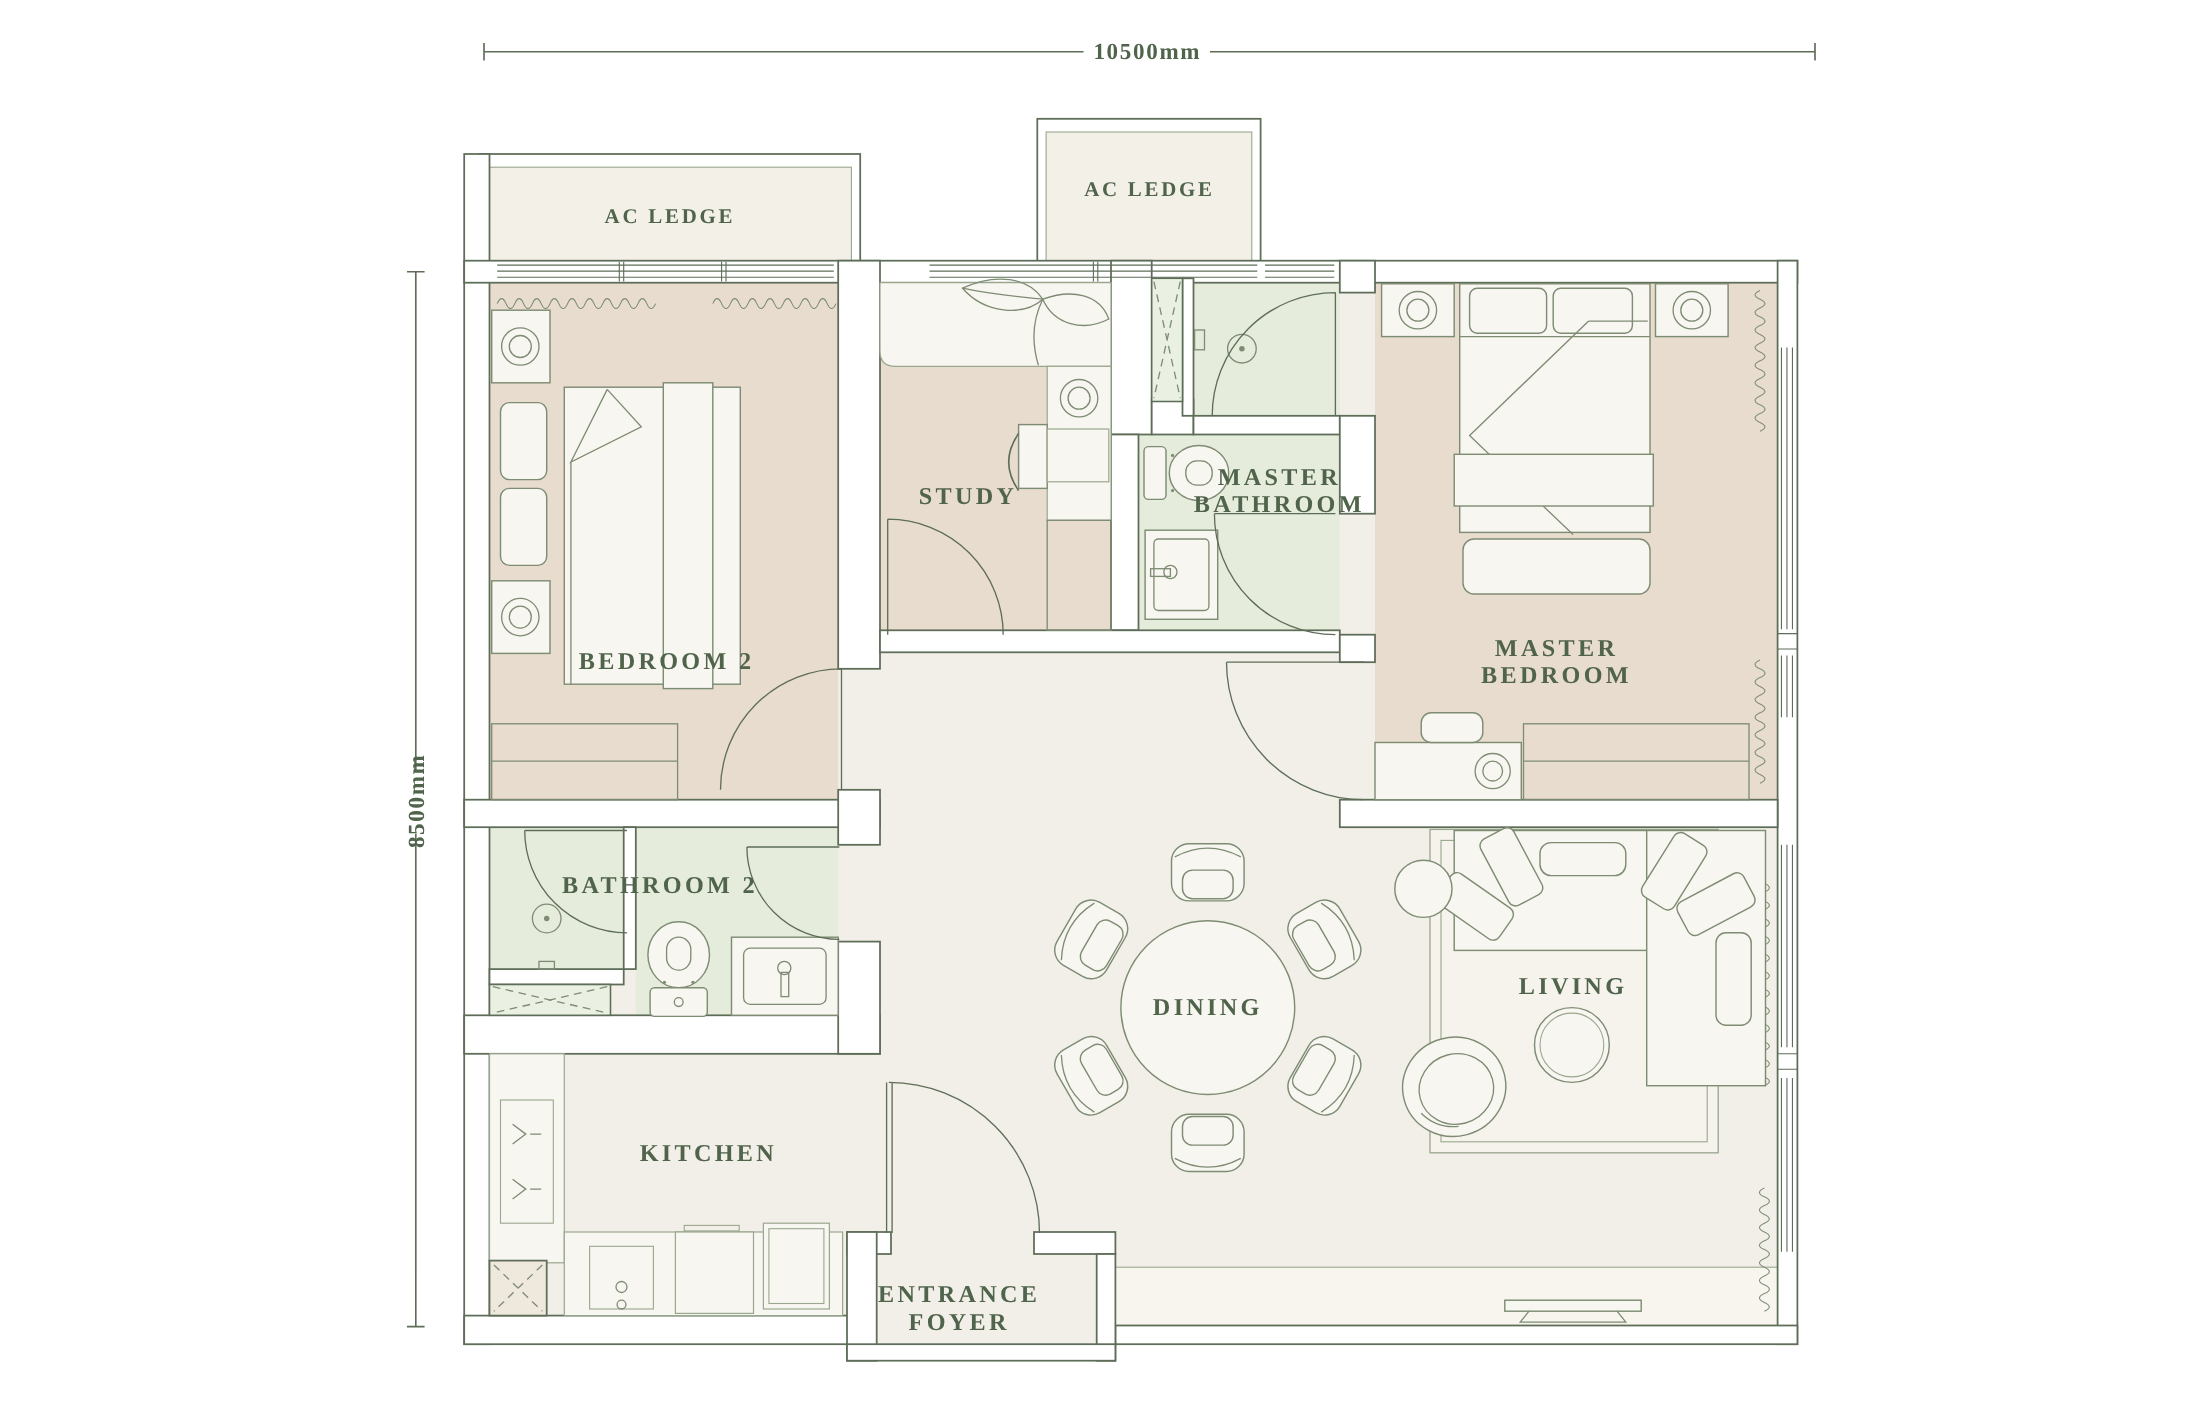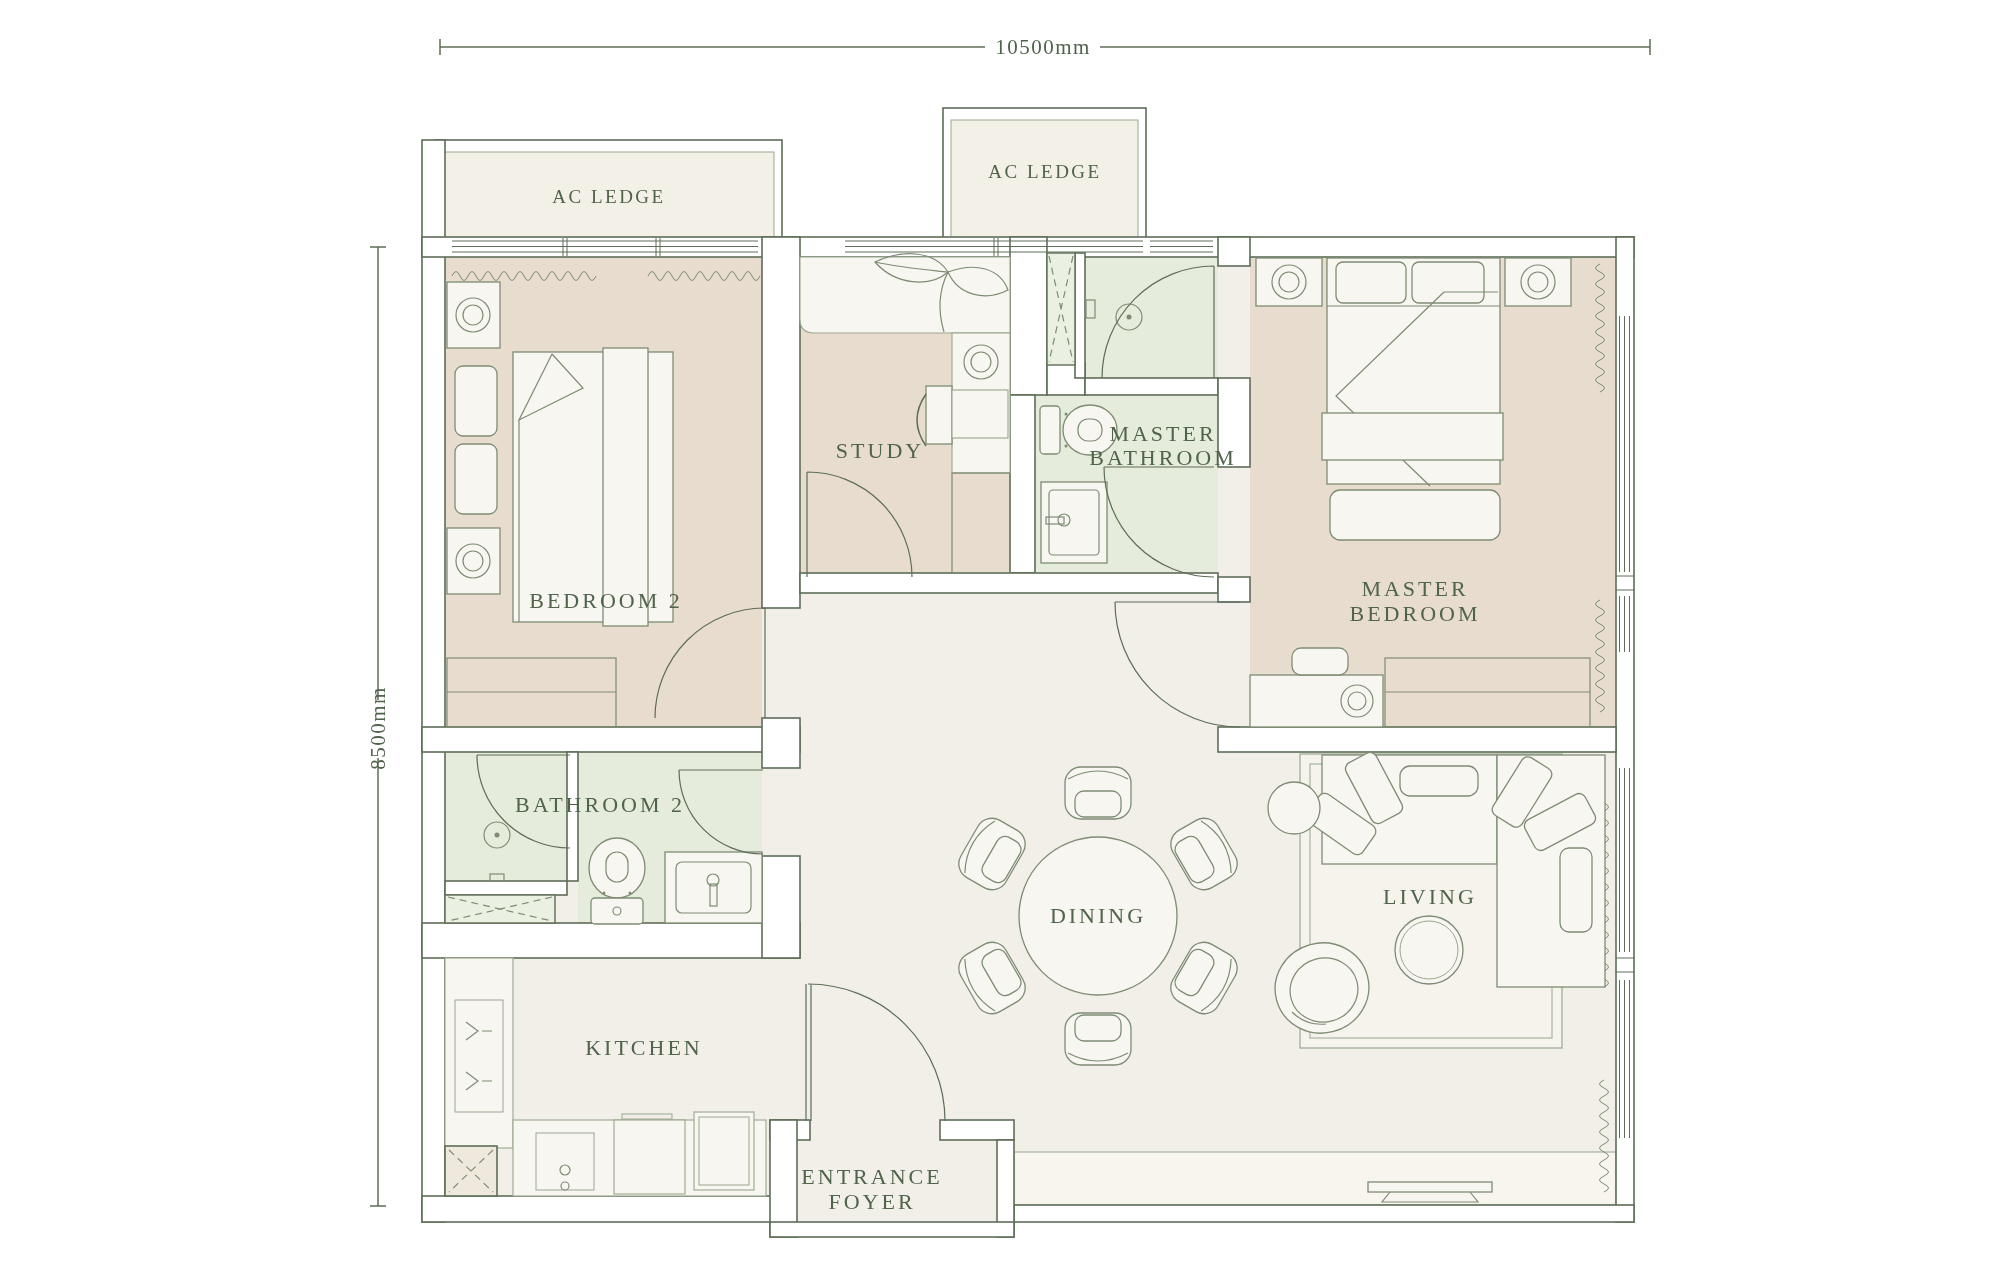--- a/index.html
+++ b/index.html
@@ -2,21 +2,21 @@
 <html style="--bg: #ffffff; --line: #5e6d58; --line-soft: #9aa78f; --text: #50634b; --floor: #f1efe7; --tan: #e8dcce; --green: #e6ecdb; --ac: #f3f0e7; --furn: #f8f6f0; --furn-line: #7e8c74; --rug: #f5f3ec; --bay: #f7f5ee; --hatch: #8a9880; --shaft: #efe9dd; --shaft-green: #eaf0e2;"><head>
 <meta charset="utf-8">
 <style>
   :root{
     --bg:#ffffff; --line:#5e6d58; --line-soft:#9aa78f; --text:#50634b;
     --floor:#f1efe7; --tan:#e8dcce; --green:#e6ecdb; --ac:#f3f0e7;
     --furn:#f8f6f0; --furn-line:#7e8c74; --rug:#f5f3ec; --bay:#f7f5ee;
     --hatch:#8a9880; --shaft:#efe9dd; --shaft-green:#eaf0e2;
   }
   html,body{margin:0;padding:0;background:var(--bg);}
-  .canvas{width:2001px;height:1276px;position:relative;background:var(--bg);}
+  .canvas{width:2001px;height:1276px;position:relative;background:var(--bg);font-weight:bold;}
   svg{display:block}
   .wall{fill:#fff;stroke:var(--line);stroke-width:1.6}
   .tan{fill:var(--tan);stroke:none}
   .green{fill:var(--green);stroke:none}
   .cream{fill:var(--floor);stroke:none}
   .acfill{fill:var(--ac);stroke:var(--line-soft);stroke-width:1}
   .furn{fill:var(--furn);stroke:var(--furn-line);stroke-width:1.3}
   .furn-soft{fill:var(--furn);stroke:var(--line-soft);stroke-width:1.1}
   .ln{stroke:var(--furn-line);fill:none;stroke-width:1.2}
   .ln-soft{stroke:var(--line-soft);fill:none;stroke-width:1}

